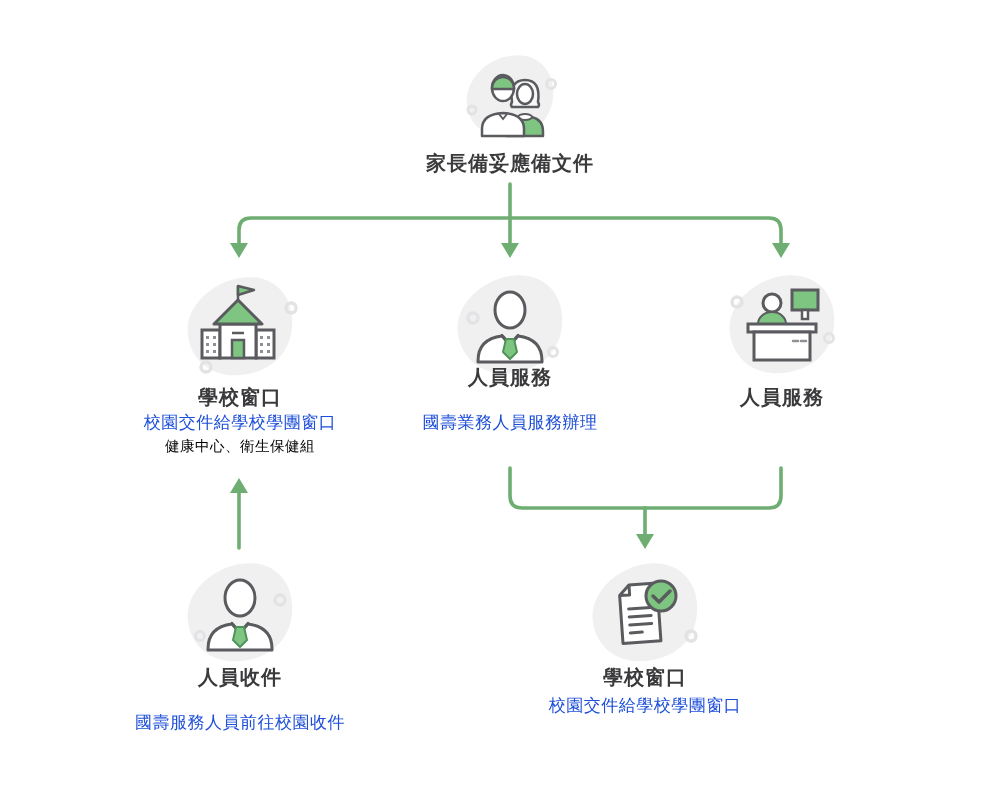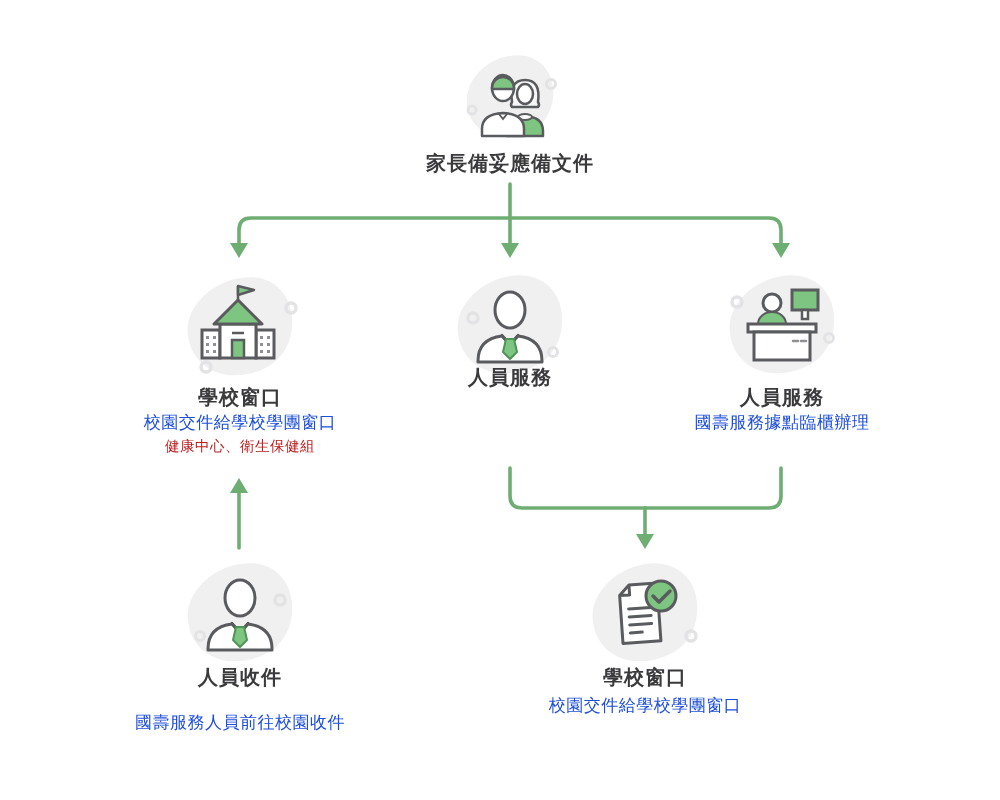--- a/index.html
+++ b/index.html
@@ -4,21 +4,21 @@
 <style>
   html,body{margin:0;padding:0;background:#ffffff;}
   #canvas{
     position:relative;width:904px;height:800px;background:#ffffff;
     font-family:"DejaVu Sans","Liberation Sans",sans-serif;overflow:hidden;
   }
   .abs{position:absolute;}
   .ctr{transform:translateX(-50%);text-align:center;white-space:nowrap;}
   .node-title{font-weight:bold;font-size:20px;color:#3a3a3c;letter-spacing:1px;}
   .node-sub{font-size:17px;color:#1d4ed8;letter-spacing:0.5px;}
-  .node-note{font-size:14.5px;color:#b91c1c;letter-spacing:0.5px;}
+  .node-note{font-size:14.5px;color:#000000;letter-spacing:0.5px;}
   svg{display:block;}
 </style>
 </head>
 <body>
 
 <div id="canvas">
 
   <svg class="abs" style="left:0;top:0;" width="1000" height="800" viewBox="0 0 1000 800">
     <g stroke="#6fae73" stroke-width="3.6" fill="none" stroke-linejoin="round" stroke-linecap="round">
 
@@ -92,35 +92,35 @@
   <svg class="abs" style="left:450px;top:268px;" width="120" height="112" viewBox="0 0 120 112">
     <path d="M60 8 C88 3 110 20 112 47 C114 72 102 97 68 104 C38 110 12 95 8 66 C4 38 30 13 60 8 Z" fill="#f0f0f1"></path>
     <circle cx="23" cy="50" r="5" fill="none" stroke="#e3e3e5" stroke-width="3.5"></circle>
     <circle cx="103" cy="84" r="4.5" fill="none" stroke="#e3e3e5" stroke-width="3"></circle>
     <ellipse cx="60" cy="42" rx="15" ry="18" fill="#ffffff" stroke="#5a5b5e" stroke-width="3"></ellipse>
     <path d="M28 93 q0 -22 24 -25 l8 9 l8 -9 q24 3 24 25 v1 h-64 z" fill="#ffffff" stroke="#5a5b5e" stroke-width="3" stroke-linejoin="round"></path>
     <path d="M52 67 l8 9 l8 -9" fill="none" stroke="#5a5b5e" stroke-width="2.5" stroke-linecap="round"></path>
     <path d="M56 71 h8 l3 13 l-7 7 l-7 -7 z" fill="#7dc580" stroke="#4f9457" stroke-width="2" stroke-linejoin="round"></path>
   </svg>
   <div class="abs ctr node-title" style="left:510px;top:364px;text-align:center;">人員服務</div>
+  <div class="abs ctr node-sub" style="left:510px;top:411px;">國壽業務人員服務辦理</div>
 
   <svg class="abs" style="left:722px;top:268px;" width="120" height="112" viewBox="0 0 120 112">
     <path d="M60 8 C88 3 110 20 112 47 C114 72 102 97 68 104 C38 110 12 95 8 66 C4 38 30 13 60 8 Z" fill="#f0f0f1"></path>
     <circle cx="15" cy="34" r="5" fill="none" stroke="#e3e3e5" stroke-width="3.5"></circle>
     <circle cx="107" cy="70" r="4.5" fill="none" stroke="#e3e3e5" stroke-width="3"></circle>
     <rect x="70" y="22" width="26" height="20" fill="#7dc580" stroke="#5a5b5e" stroke-width="3"></rect>
     <rect x="80" y="42" width="6" height="9" fill="#ffffff" stroke="#5a5b5e" stroke-width="2.5"></rect>
     <circle cx="50" cy="35" r="9" fill="#ffffff" stroke="#5a5b5e" stroke-width="3"></circle>
     <path d="M36 56 a14 12 0 0 1 28 0 z" fill="#7dc580" stroke="#5a5b5e" stroke-width="2"></path>
     <rect x="26" y="56" width="68" height="8" fill="#ffffff" stroke="#5a5b5e" stroke-width="3"></rect>
     <rect x="32" y="64" width="56" height="28" fill="#ffffff" stroke="#5a5b5e" stroke-width="3"></rect>
     <path d="M71 73 h5 M79 73 h5" stroke="#8f9093" stroke-width="2.5" stroke-linecap="round"></path>
   </svg>
   <div class="abs ctr node-title" style="left:782px;top:384px;">人員服務</div>
-  <div class="abs ctr node-sub" style="left:782px;top:411px;">國壽服務據點臨櫃辦理</div>
 
   <svg class="abs" style="left:180px;top:556px;" width="120" height="112" viewBox="0 0 120 112">
     <path d="M60 8 C88 3 110 20 112 47 C114 72 102 97 68 104 C38 110 12 95 8 66 C4 38 30 13 60 8 Z" fill="#f0f0f1"></path>
     <circle cx="100" cy="44" r="5" fill="none" stroke="#e3e3e5" stroke-width="3.5"></circle>
     <circle cx="20" cy="80" r="4.5" fill="none" stroke="#e3e3e5" stroke-width="3"></circle>
     <ellipse cx="60" cy="42" rx="15" ry="18" fill="#ffffff" stroke="#5a5b5e" stroke-width="3"></ellipse>
     <path d="M28 93 q0 -22 24 -25 l8 9 l8 -9 q24 3 24 25 v1 h-64 z" fill="#ffffff" stroke="#5a5b5e" stroke-width="3" stroke-linejoin="round"></path>
     <path d="M52 67 l8 9 l8 -9" fill="none" stroke="#5a5b5e" stroke-width="2.5" stroke-linecap="round"></path>
     <path d="M56 71 h8 l3 13 l-7 7 l-7 -7 z" fill="#7dc580" stroke="#4f9457" stroke-width="2" stroke-linejoin="round"></path>
   </svg>

